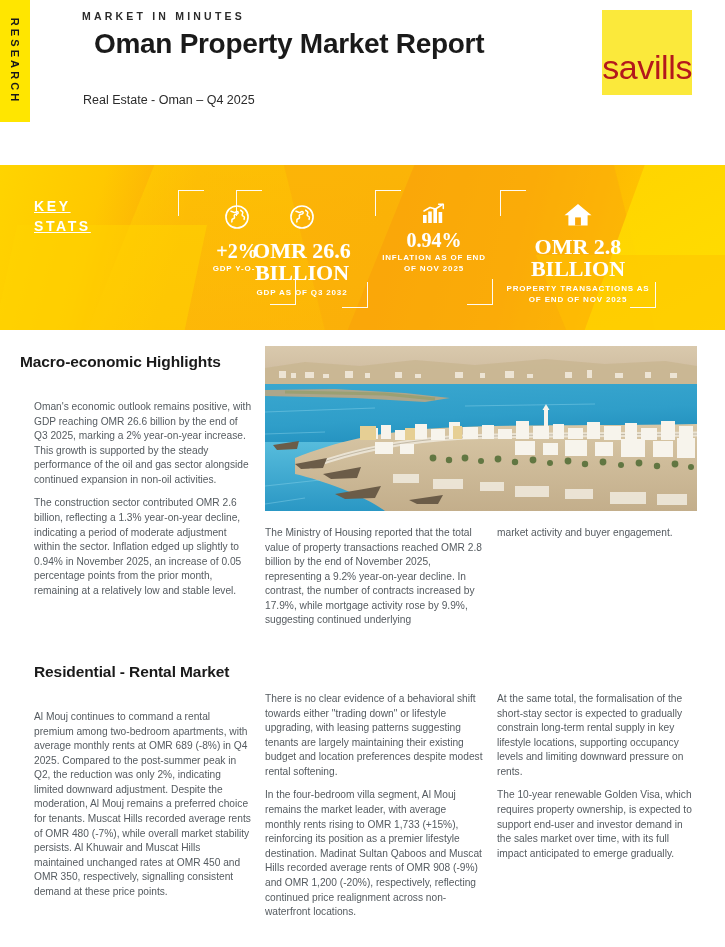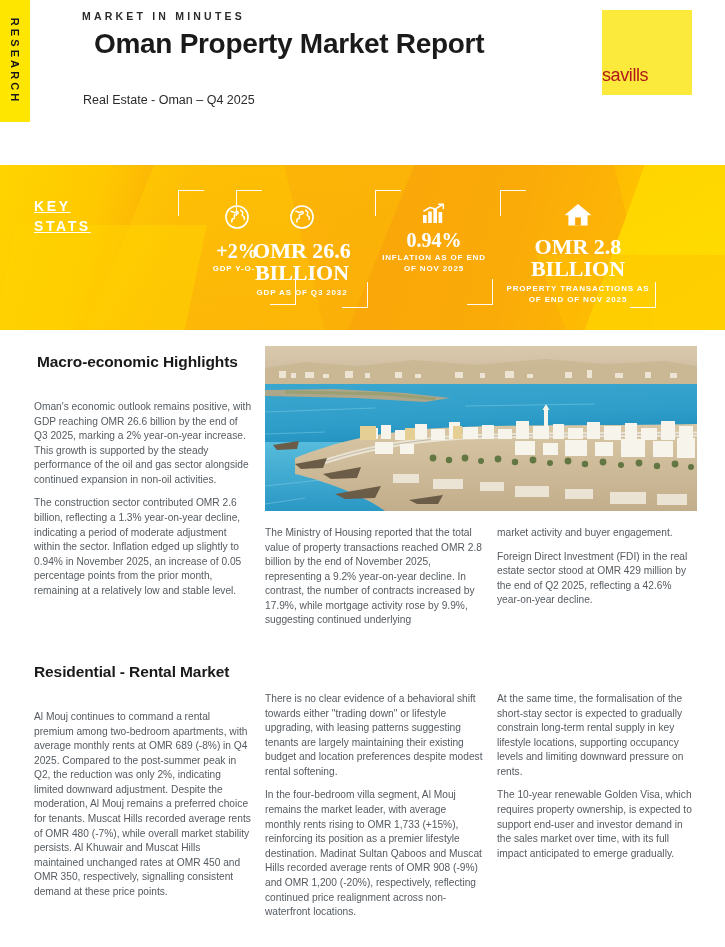--- a/index.html
+++ b/index.html
@@ -40,22 +40,22 @@
   .subtitle{
     position:absolute; left:83px; top:93px;
     font-size:12.5px; color:#2b2b2b; font-weight:400;
   }
   .savills-logo{
     position:absolute; left:602px; top:10px; width:90px; height:85px;
     background:#FBE93B;
   }
   .savills-logo .wordmark{
     position:absolute; left:0; right:0; bottom:11px;
-    text-align:left;
-    font-size:18px; color:#B4181C; font-weight:400;
+    text-align:right;
+    font-size:34px; color:#B4181C; font-weight:400;
     letter-spacing:-0.4px; line-height:1;
   }
 
   
   .banner{
     position:absolute; left:0; top:165px; width:725px; height:165px;
     background:
       linear-gradient(105deg,
         #FFD400 0%,
         #FFC800 14%,
@@ -139,21 +139,21 @@
   }
   p.copy{
     font-size:10.2px; line-height:1.43; color:#555b60;
     margin-top:9px;
   }
   p.copy:first-child{ margin-top:0; }
 
   .col{ position:absolute; }
 
   
-  #macro-title{ left:37px; top:22px; width:215px; }
+  #macro-title{ left:20px; top:22px; width:215px; }
   #macro-col1{ left:34px; top:70px; width:218px; }
   #macro-col2{ left:265px; top:196px; width:218px; }
   #macro-col3{ left:497px; top:196px; width:200px; }
 
   .photo{
     position:absolute; left:265px; top:16px; width:432px; height:165px;
     overflow:hidden; background:#bcd6e6;
   }
 
   
@@ -401,33 +401,32 @@
       <p class="copy">Oman's economic outlook remains positive, with GDP reaching OMR 26.6 billion by the end of Q3 2025, marking a 2% year-on-year increase. This growth is supported by the steady performance of the oil and gas sector alongside continued expansion in non-oil activities.</p>
       <p class="copy">The construction sector contributed OMR 2.6 billion, reflecting a 1.3% year-on-year decline, indicating a period of moderate adjustment within the sector. Inflation edged up slightly to 0.94% in November 2025, an increase of 0.05 percentage points from the prior month, remaining at a relatively low and stable level.</p>
     </div>
 
     <div class="col" id="macro-col2">
       <p class="copy">The Ministry of Housing reported that the total value of property transactions reached OMR 2.8 billion by the end of November 2025, representing a 9.2% year-on-year decline. In contrast, the number of contracts increased by 17.9%, while mortgage activity rose by 9.9%, suggesting continued underlying</p>
     </div>
 
     <div class="col" id="macro-col3">
       <p class="copy">market activity and buyer engagement.</p>
-      <p class="copy">Foreign Direct Investment (FDI) in the real estate sector stood at OMR 429 million by the end of Q2 2025, reflecting a 42.6% year-on-year decline.</p>
     </div>
 
     <div class="col section-title" id="res-title">Residential - Rental Market</div>
 
     <div class="col" id="res-col1">
       <p class="copy">Al Mouj continues to command a rental premium among two-bedroom apartments, with average monthly rents at OMR 689 (-8%) in Q4 2025. Compared to the post-summer peak in Q2, the reduction was only 2%, indicating limited downward adjustment. Despite the moderation, Al Mouj remains a preferred choice for tenants. Muscat Hills recorded average rents of OMR 480 (-7%), while overall market stability persists. Al Khuwair and Muscat Hills maintained unchanged rates at OMR 450 and OMR 350, respectively, signalling consistent demand at these price points.</p>
     </div>
 
     <div class="col" id="res-col2">
       <p class="copy">There is no clear evidence of a behavioral shift towards either "trading down" or lifestyle upgrading, with leasing patterns suggesting tenants are largely maintaining their existing budget and location preferences despite modest rental softening.</p>
       <p class="copy">In the four-bedroom villa segment, Al Mouj remains the market leader, with average monthly rents rising to OMR 1,733 (+15%), reinforcing its position as a premier lifestyle destination. Madinat Sultan Qaboos and Muscat Hills recorded average rents of OMR 908 (-9%) and OMR 1,200 (-20%), respectively, reflecting continued price realignment across non-waterfront locations.</p>
     </div>
 
     <div class="col" id="res-col3">
-      <p class="copy">At the same time, the formalisation of the short-stay sector is expected to gradually constrain long-term rental supply in key lifestyle locations, supporting occupancy levels and limiting downward pressure on rents.</p>
+      <p class="copy">At the same total, the formalisation of the short-stay sector is expected to gradually constrain long-term rental supply in key lifestyle locations, supporting occupancy levels and limiting downward pressure on rents.</p>
       <p class="copy">The 10-year renewable Golden Visa, which requires property ownership, is expected to support end-user and investor demand in the sales market over time, with its full impact anticipated to emerge gradually.</p>
     </div>
 
   </div>
 </div>
 
 </body></html>

